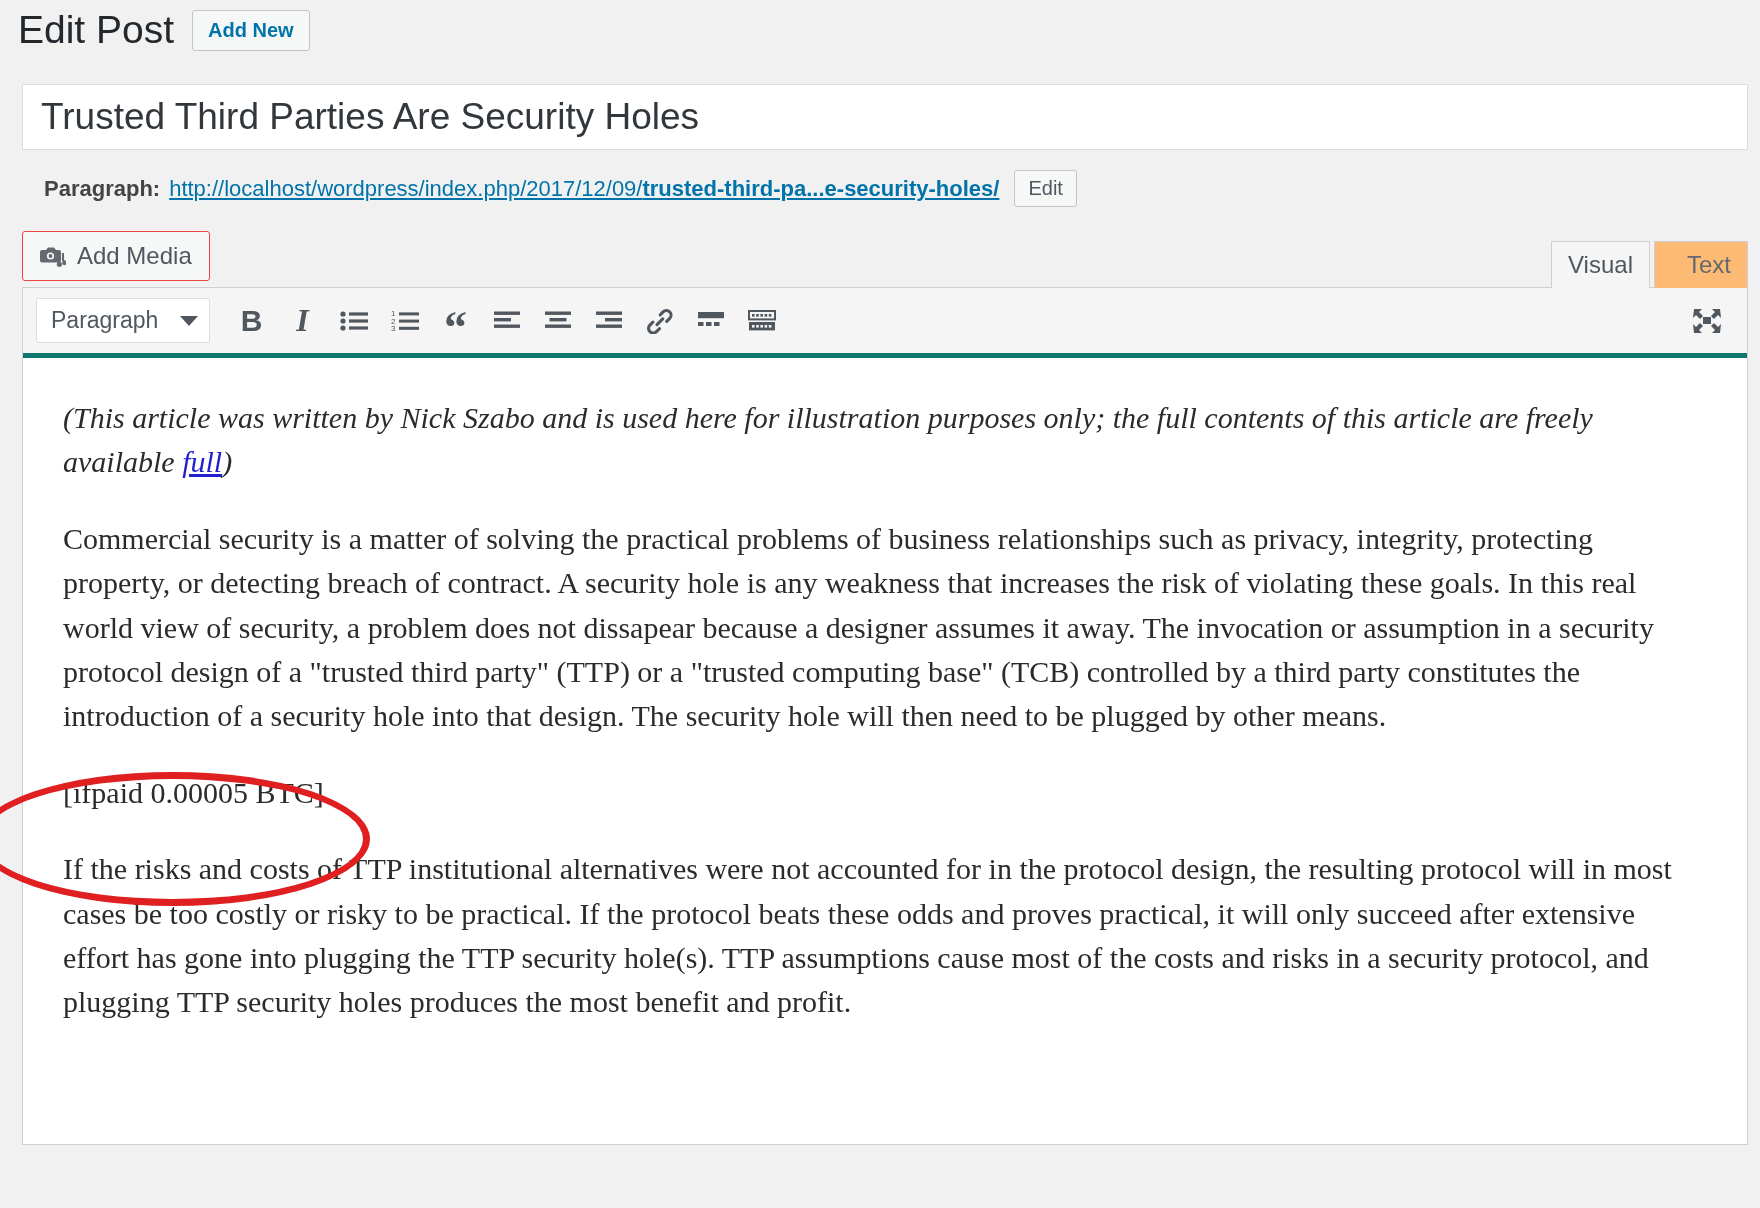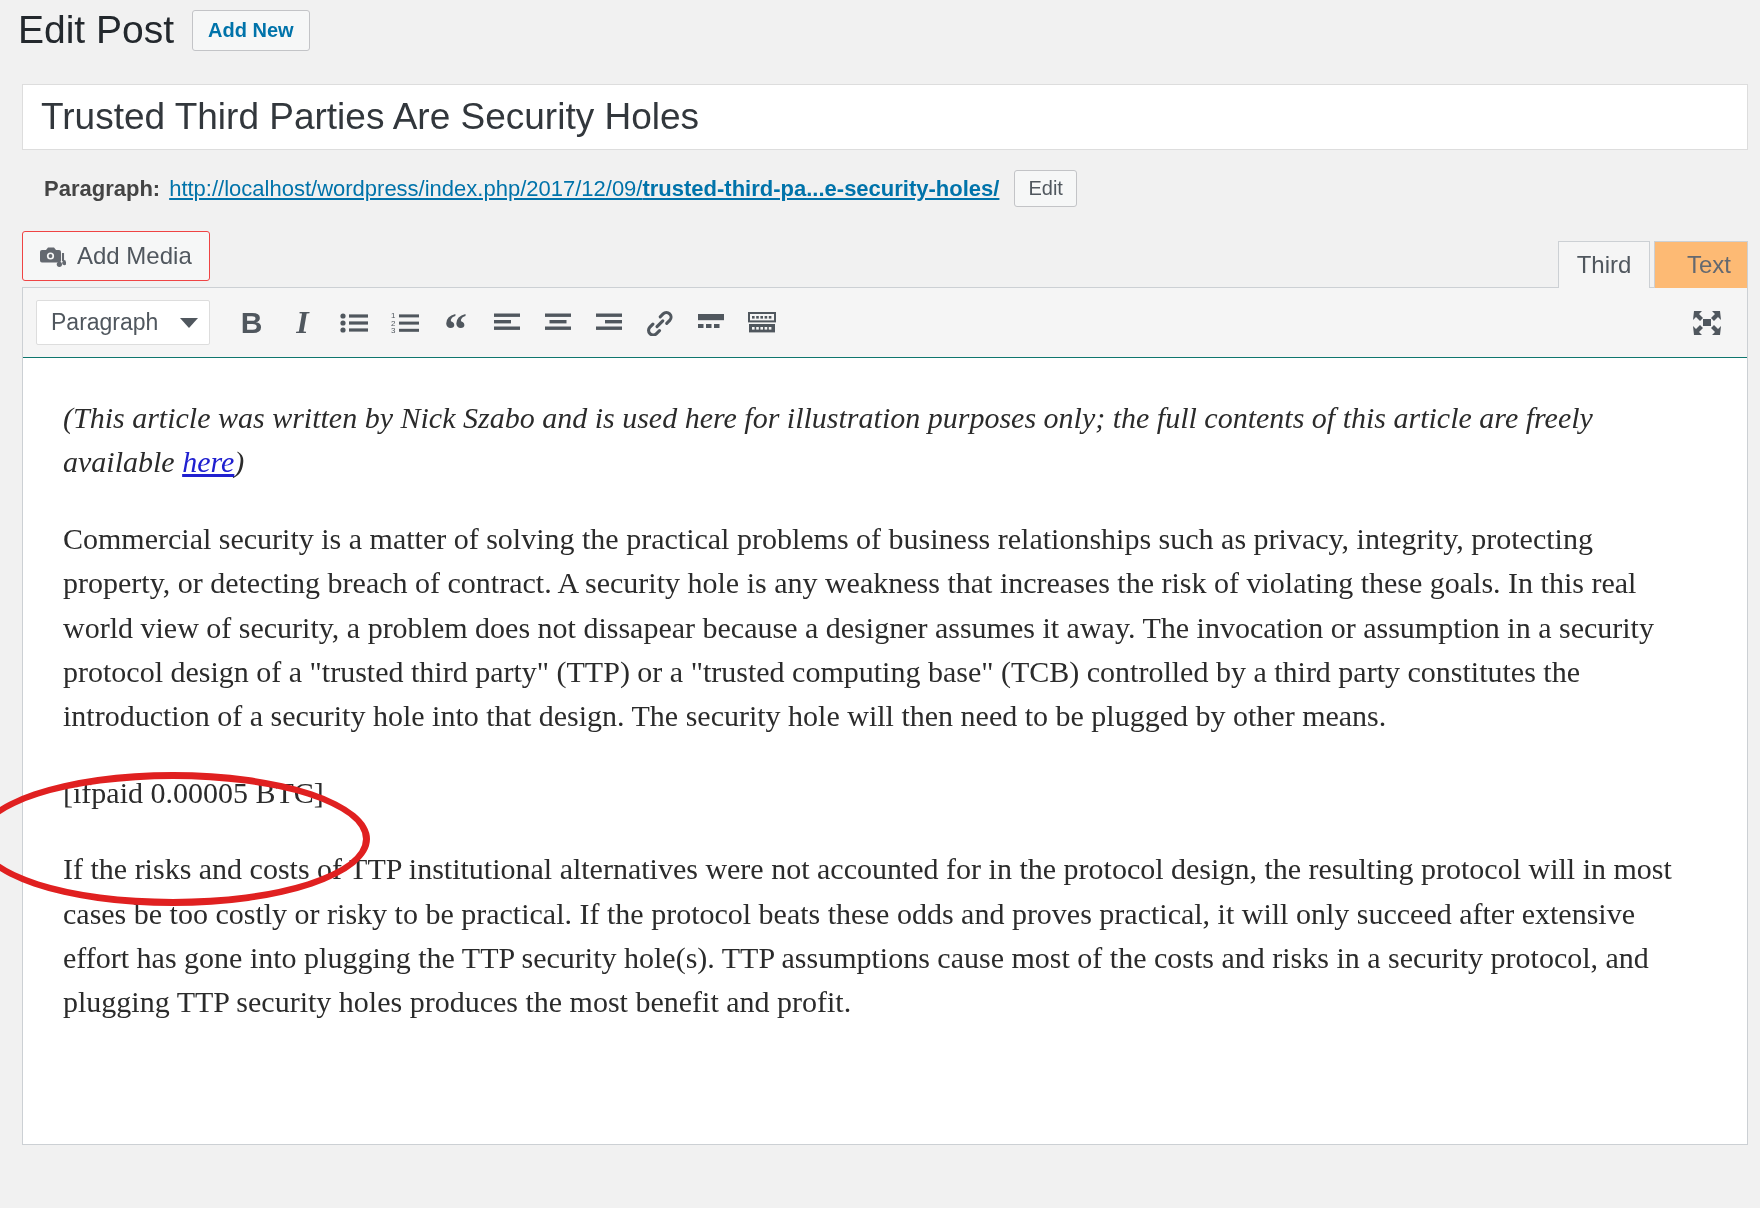--- a/index.html
+++ b/index.html
@@ -175,21 +175,21 @@
     display: flex;
     flex-direction: column;
     overflow: hidden;
   }
   .editor-toolbar {
     display: flex;
     align-items: center;
     height: 70px;
     padding: 0 13px;
     background: #f5f5f5;
-    border-bottom: 1px solid #0f766e;
+    border-bottom: 5px solid #0f766e;
     box-sizing: border-box;
     position: relative;
   }
   .style-select {
     display: flex;
     align-items: center;
     justify-content: space-between;
     width: 174px;
     height: 45px;
     padding: 0 11px 0 14px;
@@ -309,21 +309,21 @@
         <path d="M23 9v8.2" stroke="#646970" stroke-width="2.1" fill="none"></path>
         <path d="M23 17.2h2.4" stroke="#646970" stroke-width="2.1" fill="none"></path>
         <circle cx="19.4" cy="20.3" r="2.6" fill="#646970"></circle>
         <circle cx="24.2" cy="19.1" r="2.1" fill="#646970"></circle>
       </svg>
     </span>
     <span>Add Media</span>
   </span>
 
   <div class="editor-tabs">
-    <span class="editor-tab is-active">Third</span>
+    <span class="editor-tab is-active">Visual</span>
     <span class="editor-tab is-inactive">Text</span>
   </div>
 </div>
 
 <div class="editor-frame">
 
   <div class="editor-toolbar">
 
     <span class="style-select">
       <span>Paragraph</span>
@@ -444,21 +444,21 @@
           <path d="M29 3h-8l3 3-4 4 3 3 4-4 3 3z" fill="#50575e"></path>
           <path d="M3 27h8l-3-3 4-4-3-3-4 4-3-3z" fill="#50575e"></path>
           <path d="M29 27h-8l3-3-4-4 3-3 4 4 3-3z" fill="#50575e"></path>
         </svg>
       </span>
     </span>
   </div>
 
   <div class="editor-content">
 
-    <p class="intro"><span>(This article was written by Nick Szabo and is used here for illustration purposes only; the full contents of this article are freely available </span><span class="inline-link">here</span><span>)</span></p>
+    <p class="intro"><span>(This article was written by Nick Szabo and is used here for illustration purposes only; the full contents of this article are freely available </span><span class="inline-link">full</span><span>)</span></p>
 
     <p>Commercial security is a matter of solving the practical problems of business relationships such as privacy, integrity, protecting property, or detecting breach of contract. A security hole is any weakness that increases the risk of violating these goals. In this real world view of security, a problem does not dissapear because a designer assumes it away. The invocation or assumption in a security protocol design of a "trusted third party" (TTP) or a "trusted computing base" (TCB) controlled by a third party constitutes the introduction of a security hole into that design. The security hole will then need to be plugged by other means.</p>
 
     <p class="shortcode-line">[ifpaid 0.00005 BTC]</p>
 
     <p>If the risks and costs of TTP institutional alternatives were not accounted for in the protocol design, the resulting protocol will in most cases be too costly or risky to be practical. If the protocol beats these odds and proves practical, it will only succeed after extensive effort has gone into plugging the TTP security hole(s). TTP assumptions cause most of the costs and risks in a security protocol, and plugging TTP security holes produces the most benefit and profit.</p>
   </div>
 </div>
 
 <div class="annotation-ellipse"></div>

